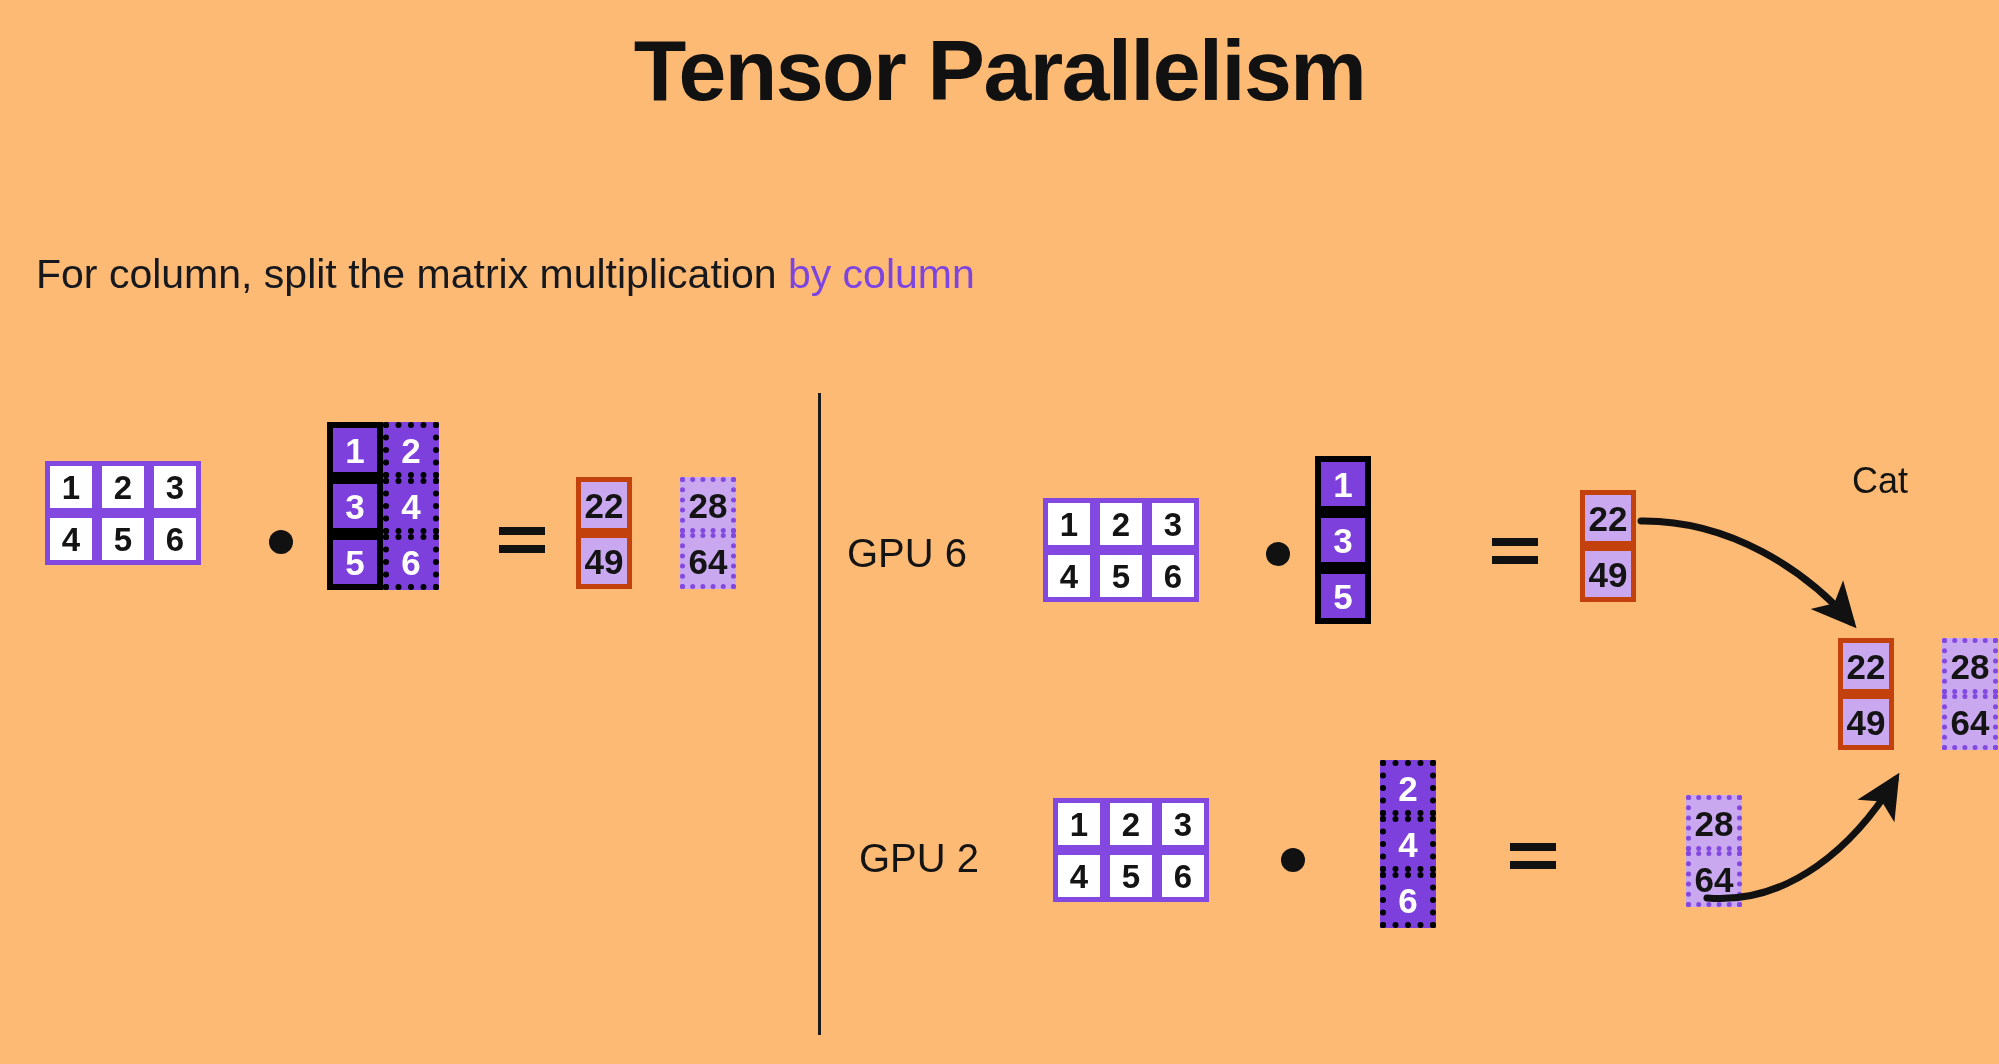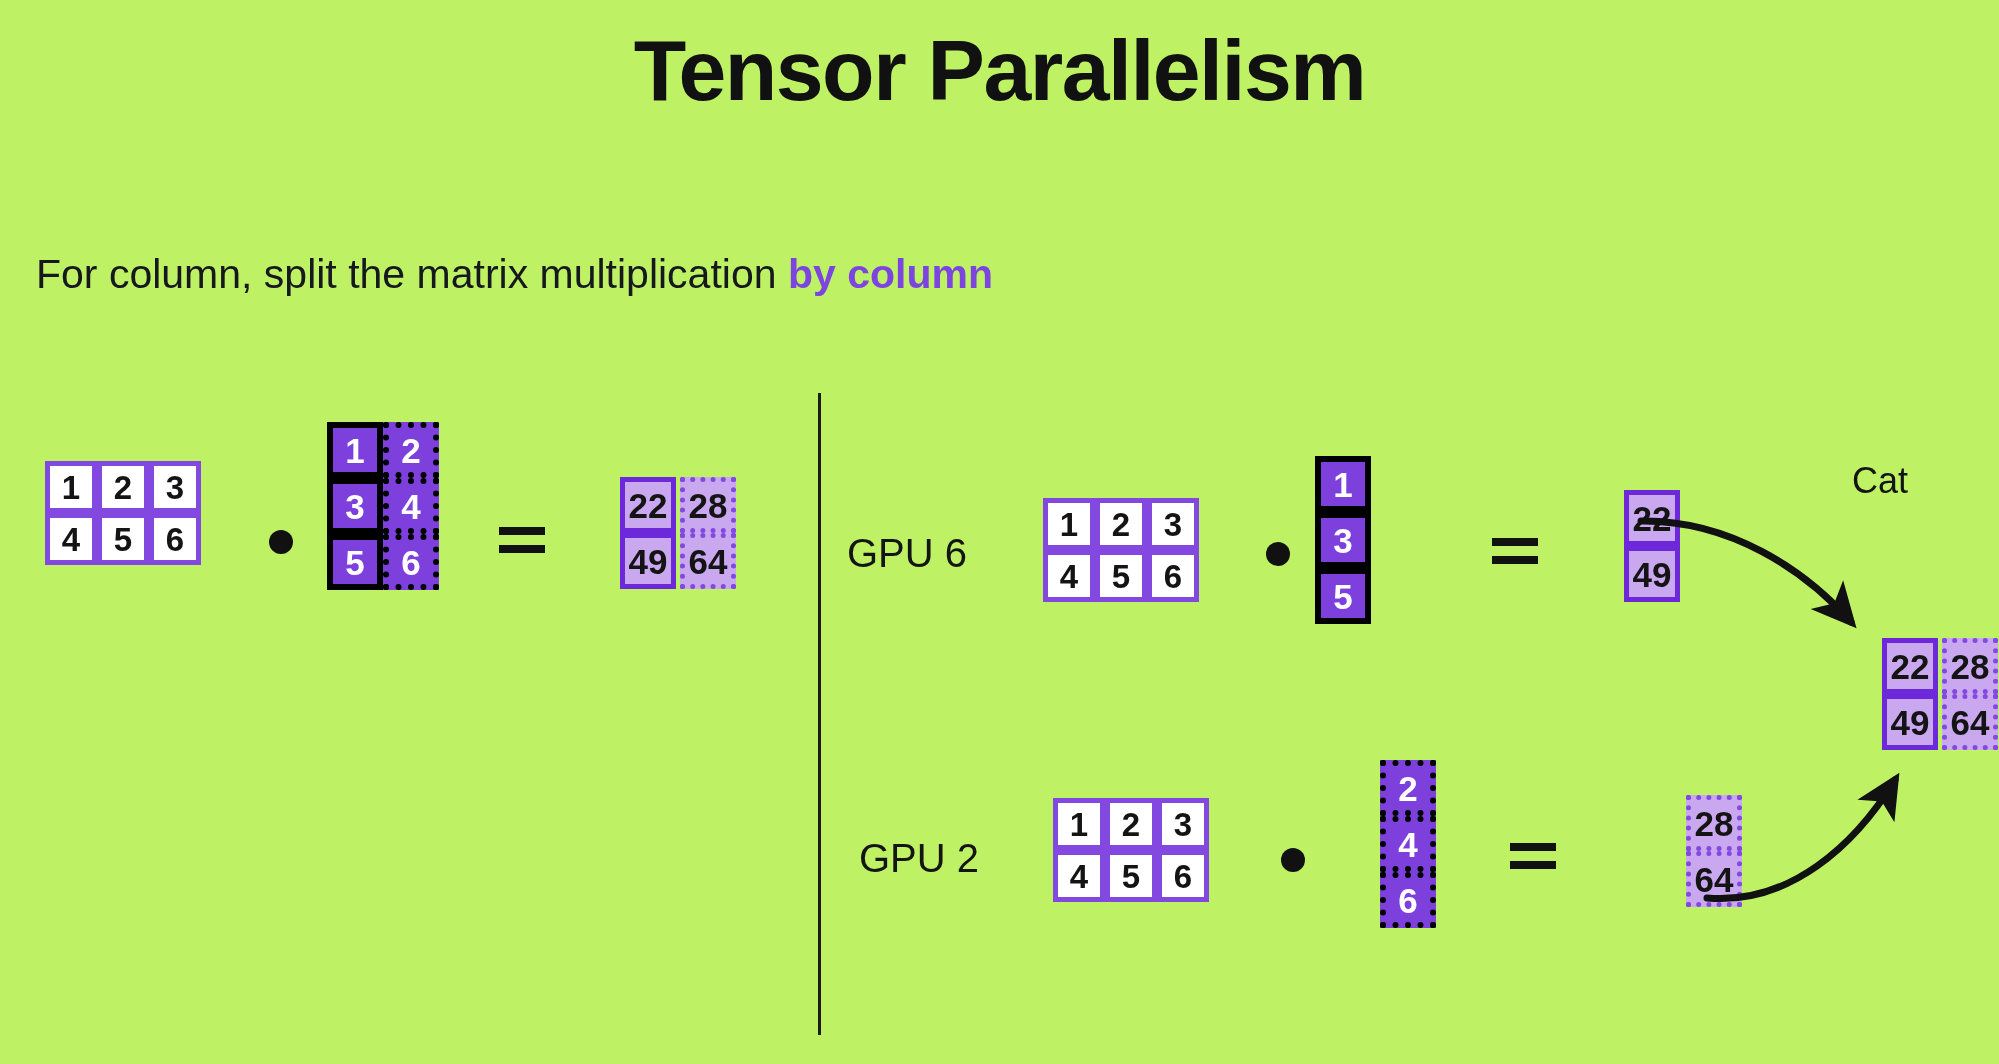--- a/index.html
+++ b/index.html
@@ -6,21 +6,21 @@
   * { box-sizing: border-box; }
   html, body {
     margin: 0; padding: 0;
     background: #ffffff;
     font-family: "Liberation Sans", sans-serif;
   }
   #canvas {
     position: relative;
     width: 1999px;
     height: 1064px;
-    background: #bef264;
+    background: #fdba74;
     overflow: hidden;
   }
 
   
   .title {
     position: absolute;
     left: 0; top: 25px;
     width: 1999px;
     text-align: center;
     font-size: 86px;
@@ -32,21 +32,21 @@
   .subtitle {
     position: absolute;
     left: 36px; top: 251px;
     font-size: 41px;
     font-weight: 400;
     color: #16181d;
     white-space: nowrap;
   }
   .subtitle .accent {
     color: #7d45e0;
-    font-weight: 700;
+    font-weight: 400;
   }
 
   
   .divider {
     position: absolute;
     left: 818px; top: 393px;
     width: 3px; height: 642px;
     background: #1b1b1b;
   }
 
@@ -82,22 +82,21 @@
   
   .c-purple-dotted {
     background: #7d40dc;
     color: #ffffff;
     border: 6px dotted #000000;
   }
   
   .c-light-solid {
     background: #c9a8f0;
     color: #141414;
-    border: 5px solid #6d28d9;
-    margin-left: 44px;
+    border: 5px solid #c2410c;
   }
   
   .c-light-dotted {
     background: #c9a8f0;
     color: #141414;
     border: 5px dotted #8248e0;
     margin-left: 48px;
   }
 
   

